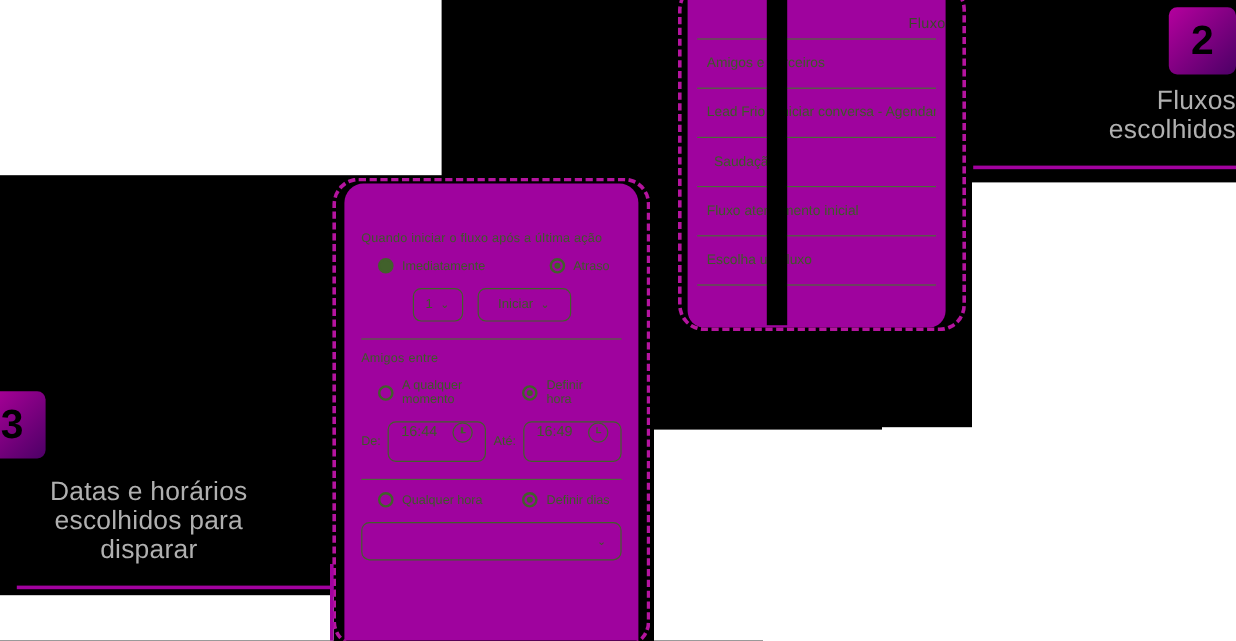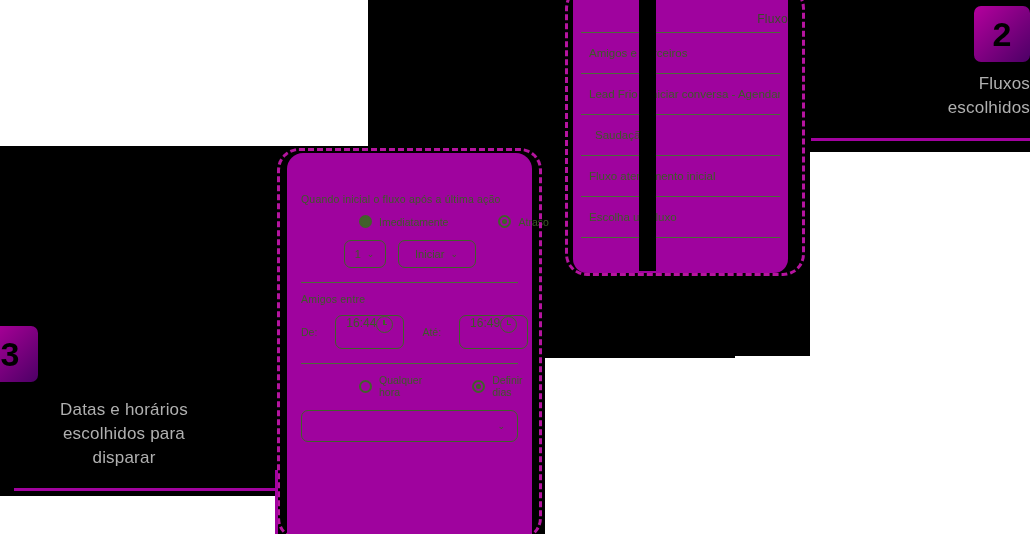--- a/index.html
+++ b/index.html
@@ -136,21 +136,20 @@
     margin-bottom: 12px;
     padding-left: 14px;
   }
   .radio-row.spread { justify-content: space-between; padding-right: 10px; }
   .radio-opt {
     display: flex;
     align-items: center;
     gap: 7px;
     font-size: 10.5px;
     color: #3d5a28;
-    margin-left: 44px;
   }
   .radio {
     width: 13px; height: 13px;
     border-radius: 50%;
     border: 2px solid #41612b;
     box-sizing: border-box;
     flex: 0 0 auto;
     position: relative;
   }
   .radio.filled { background: #41612b; }
@@ -185,21 +184,21 @@
   .sel-wide { width: 78px; }
   .chev { font-size: 9px; line-height: 1; }
   .hr {
     border: 0;
     border-top: 1px solid #4c6b3a;
     margin: 6px 0 10px 0;
   }
   .time-row {
     display: flex;
     align-items: center;
-    gap: 18px;
+    gap: 6px;
     margin-bottom: 14px;
   }
   .time-label {
     font-size: 10.5px;
     color: #3d5a28;
     flex: 0 0 auto;
   }
   .time-box {
     border: 1.5px solid #41612b;
     border-radius: 7px;
@@ -256,21 +255,21 @@
     justify-content: center;
     font-size: 11px;
     color: #3d5a28;
     letter-spacing: .3px;
   }
 
   
   .annot {
     position: absolute;
     color: #b0b0b0;
-    font-size: 17px;
+    font-size: 22px;
     line-height: 24px;
     letter-spacing: .2px;
   }
   #annot-2 { left: 860px; top: 72px; width: 170px; text-align: right; }
   #annot-3 { left: 4px; top: 398px; width: 240px; text-align: center; }
 
   .badge {
     position: absolute;
     width: 56px; height: 56px;
     border-radius: 7px;
@@ -312,21 +311,21 @@
     <div class="flow-row">Fluxo atendimento inicial</div>
     <div class="flow-row">Escolha um fluxo</div>
   </div>
 </div>
 <div id="flows-black-bar"></div>
 <div class="panel-dash" id="flows-panel-dash"></div>
 
 <div class="panel" id="schedule-panel">
   <div class="sched-inner">
 
-    <div class="field-label">Quando inicial o fluxo após a última ação</div>
+    <div class="field-label">Quando iniciar o fluxo após a última ação</div>
 
     <div class="radio-row spread">
       <div class="radio-opt">
         <span class="radio filled"></span>
         <span>Imediatamente</span>
       </div>
       <div class="radio-opt">
         <span class="radio ring"></span>
         <span>Atraso</span>
       </div>
@@ -340,20 +339,30 @@
       <div class="sel-box sel-wide">
         <span>Iniciar</span>
         <span class="chev">⌄</span>
       </div>
     </div>
 
     <hr class="hr">
 
     <div class="field-label">Amigos entre</div>
 
+    <div class="radio-row spread">
+      <div class="radio-opt">
+        <span class="radio"></span>
+        <span>A qualquer momento</span>
+      </div>
+      <div class="radio-opt">
+        <span class="radio ring"></span>
+        <span>Definir hora</span>
+      </div>
+    </div>
 
     <div class="time-row">
       <span class="time-label">De:</span>
       <div class="time-box">
         <span>16:44</span>
         <span class="clock-ic"></span>
       </div>
       <span class="time-label">Até:</span>
       <div class="time-box">
         <span>16:49</span>

